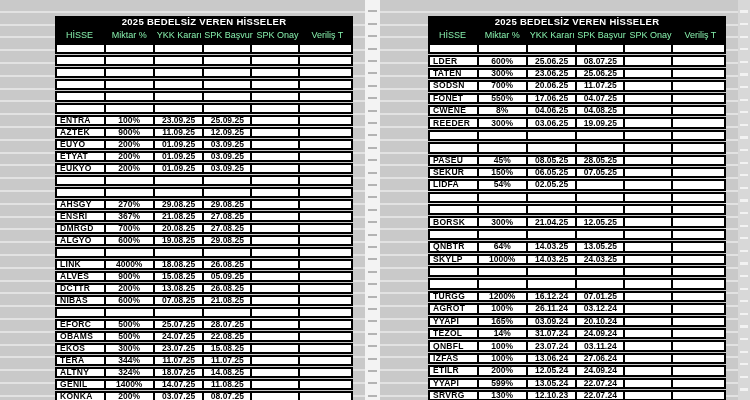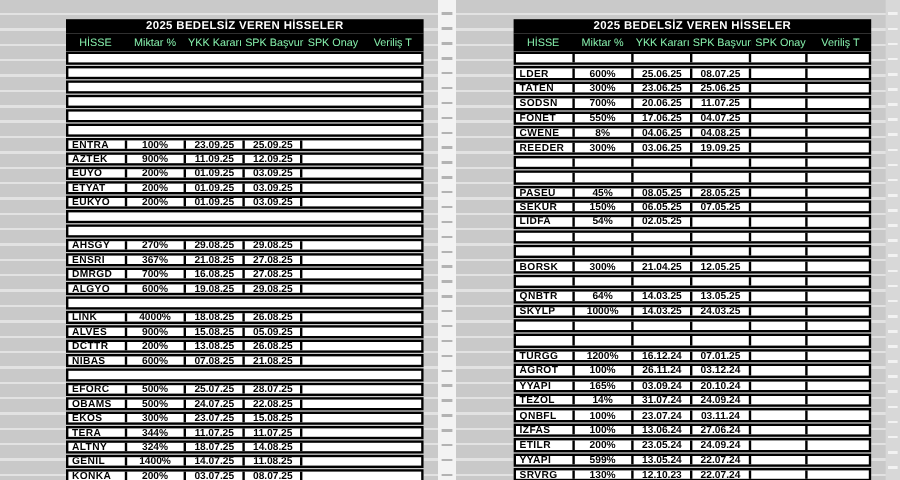--- a/index.html
+++ b/index.html
@@ -33,22 +33,22 @@
   }
   .t-head{display:flex;height:15px;background:#000;color:#86efac;font-weight:normal;}
   .hc{
     flex:0 0 auto;box-sizing:border-box;font-size:9px;line-height:15px;
     text-align:center;white-space:nowrap;overflow:hidden;
   }
   .t-row{
     display:flex;box-sizing:border-box;background:#fff;
     border:2px solid #000;margin-bottom:1px;
   }
-  .t0 .t-row{height:11px;align-items:flex-end;}
-  .t1 .t-row{height:11.4px;justify-content:center;}
+  .t0 .t-row{height:11px;}
+  .t1 .t-row{height:11.4px;}
   .cell{
     flex:0 0 auto;box-sizing:border-box;border-right:2px solid #000;
     font-weight:bold;font-size:8.5px;color:#000;
     line-height:7px;display:flex;align-items:center;justify-content:center;
     white-space:nowrap;overflow:hidden;
   }
   .cell:last-child,.hc:last-child{border-right:none;}
   .c0{width:16.5%;}
   .c1{width:16.8%;}
   .c2{width:16.8%;}
@@ -189,21 +189,21 @@
         <div class="cell c0">ENSRI</div>
         <div class="cell c1">367%</div>
         <div class="cell c2">21.08.25</div>
         <div class="cell c3">27.08.25</div>
         <div class="cell c4"></div>
         <div class="cell c5"></div>
       </div>
       <div class="t-row">
         <div class="cell c0">DMRGD</div>
         <div class="cell c1">700%</div>
-        <div class="cell c2">16.08.25</div>
+        <div class="cell c2">20.08.25</div>
         <div class="cell c3">27.08.25</div>
         <div class="cell c4"></div>
         <div class="cell c5"></div>
       </div>
       <div class="t-row">
         <div class="cell c0">ALGYO</div>
         <div class="cell c1">600%</div>
         <div class="cell c2">19.08.25</div>
         <div class="cell c3">29.08.25</div>
         <div class="cell c4"></div>
@@ -528,21 +528,21 @@
         <div class="cell c0">IZFAS</div>
         <div class="cell c1">100%</div>
         <div class="cell c2">13.06.24</div>
         <div class="cell c3">27.06.24</div>
         <div class="cell c4"></div>
         <div class="cell c5"></div>
       </div>
       <div class="t-row">
         <div class="cell c0">ETILR</div>
         <div class="cell c1">200%</div>
-        <div class="cell c2">23.05.24</div>
+        <div class="cell c2">12.05.24</div>
         <div class="cell c3">24.09.24</div>
         <div class="cell c4"></div>
         <div class="cell c5"></div>
       </div>
       <div class="t-row">
         <div class="cell c0">YYAPI</div>
         <div class="cell c1">599%</div>
         <div class="cell c2">13.05.24</div>
         <div class="cell c3">22.07.24</div>
         <div class="cell c4"></div>

